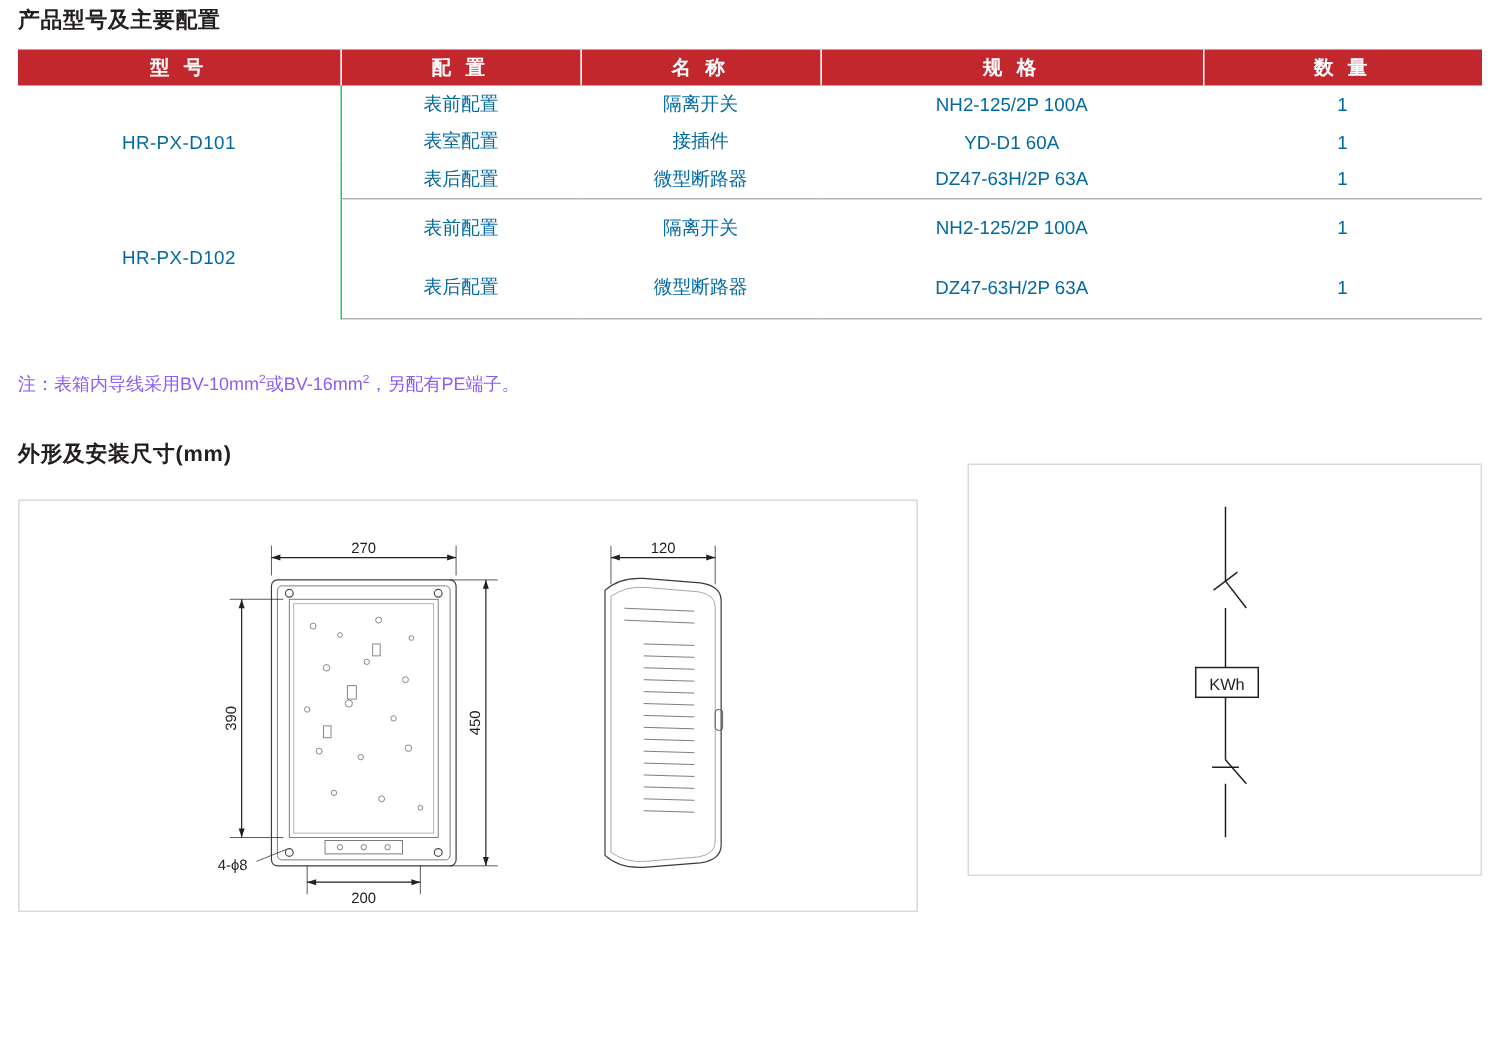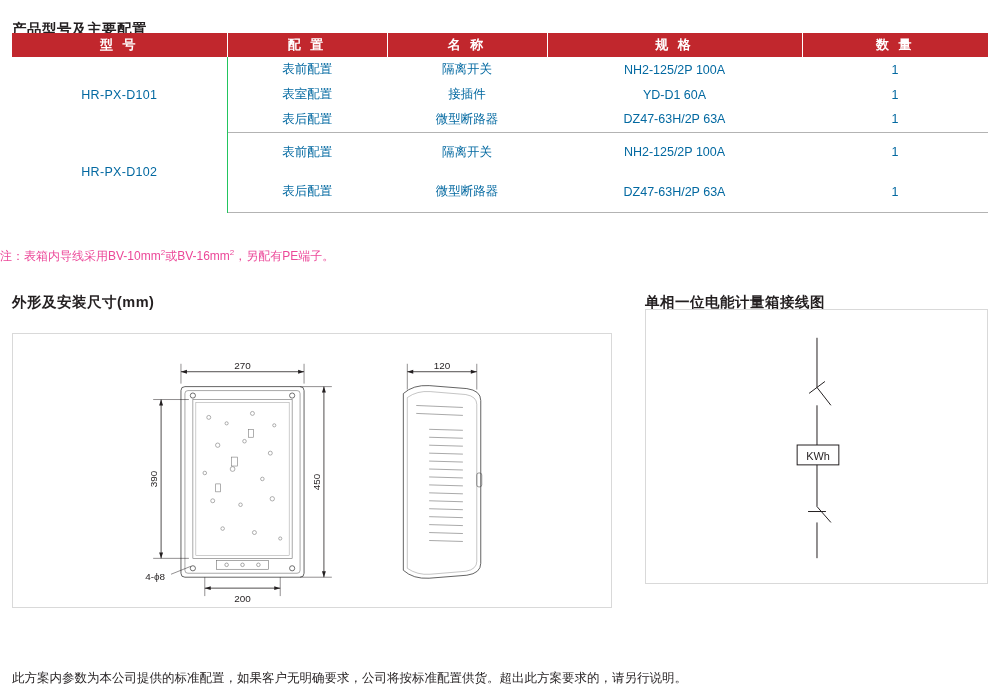--- a/index.html
+++ b/index.html
@@ -12,21 +12,21 @@
   }
   .page { position: relative; width: 1000px; height: 691px; padding: 0 12px; }
 
   
   .sect-title {
     font-size: 14.5px;
     font-weight: bold;
     color: #231f20;
     letter-spacing: .5px;
   }
-  #title-spec { position: absolute; left: 12px; top: 20px; }
+  #title-spec { position: absolute; left: 12px; top: 4px; }
   #title-dims { position: absolute; left: 12px; top: 293px; }
   #title-wiring { position: absolute; left: 645px; top: 293px; }
   #title-order { position: absolute; left: 12px; top: 660px; margin-top: 42px; }
 
   
   .spec-table {
     position: absolute; left: 12px; top: 33px;
     width: 976px;
     border-collapse: collapse;
     font-size: 12.5px;
@@ -60,22 +60,22 @@
     vertical-align: middle;
     font-size: 12.5px;
     letter-spacing: .3px;
   }
   .grp-sep td { border-bottom: 1px solid #b3b3b3; }
   .grp-last td { border-bottom: 1px solid #b3b3b3; }
   .tall td { height: 40px; }
 
   
   #note {
-    position: absolute; left: 0; top: 248px;
-    font-size: 12px; color: #ec4899;
+    position: absolute; left: 12px; top: 248px;
+    font-size: 12px; color: #8b5cf6;
   }
   #note sup { font-size: 8px; vertical-align: super; }
 
   
   .box {
     position: absolute;
     border: 1px solid #d9d9d9;
     background: #ffffff;
   }
   #box-dims   { left: 12px;  top: 317px; width: 600px; height: 275px; margin-top: 16px; }
@@ -253,21 +253,20 @@
 
       <text class="dim-label" x="230" y="35" text-anchor="middle">270</text>
       <text class="dim-label" x="144" y="146" text-anchor="middle" transform="rotate(-90 144 146)">390</text>
       <text class="dim-label" x="308" y="149" text-anchor="middle" transform="rotate(-90 308 149)">450</text>
       <text class="dim-label" x="230" y="270" text-anchor="middle">200</text>
       <text class="dim-label" x="431" y="35" text-anchor="middle">120</text>
       <text class="dim-label" x="152" y="248" text-anchor="end" font-size="8">4-ϕ8</text>
     </svg>
   </div>
 
-  <div class="sect-title" id="title-wiring">单相一位电能计量箱接线图</div>
 
   <div class="box" id="box-wiring">
     <svg class="drawing-svg" viewBox="0 0 343 275">
       <g stroke="#231f20" stroke-width="1" fill="none">
 
         <line x1="172" y1="28" x2="172" y2="78"></line>
 
         <line x1="172" y1="78" x2="186" y2="96"></line>
         <line x1="164" y1="84" x2="180" y2="72" stroke-width="1"></line>
         <line x1="172" y1="96" x2="172" y2="136"></line>
@@ -278,15 +277,14 @@
 
         <line x1="172" y1="198" x2="186" y2="214"></line>
         <line x1="163" y1="203" x2="181" y2="203"></line>
         <line x1="172" y1="214" x2="172" y2="250"></line>
       </g>
       <text class="kwh-label" x="173" y="151" text-anchor="middle">KWh</text>
     </svg>
   </div>
 
   <div class="sect-title" id="title-order">订货须知</div>
-  <div id="order-text">此方案内参数为本公司提供的标准配置，如果客户无明确要求，公司将按标准配置供货。超出此方案要求的，请另行说明。</div>
 
 </div>
 
 </body></html>

